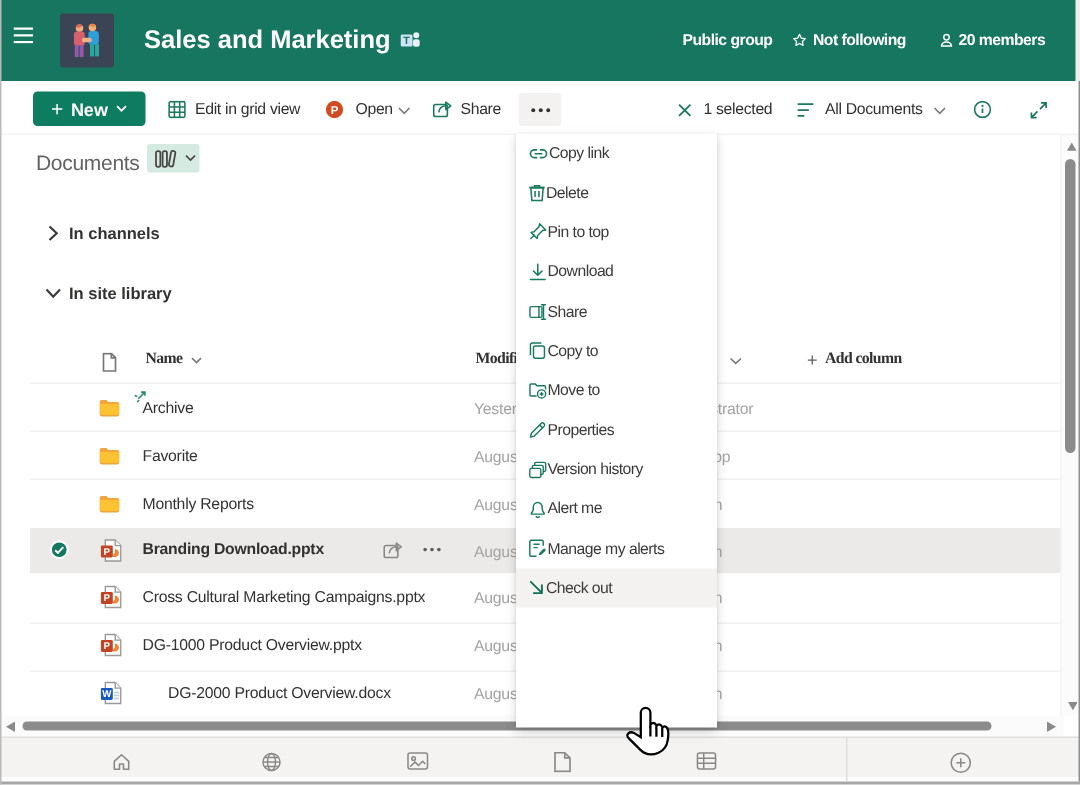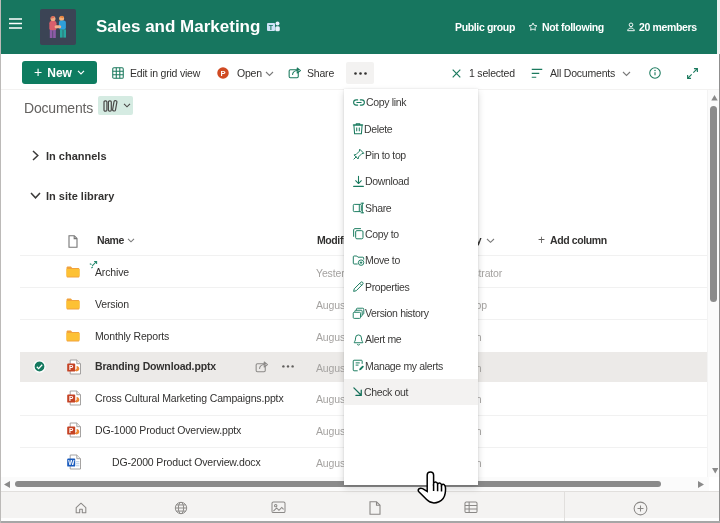--- a/index.html
+++ b/index.html
@@ -16,21 +16,21 @@
   .newbtn { position:absolute; left:22px; top:7px; width:75px; height:23px; background:#0e7c60; border-radius:3px;
      color:#fff; font-size:12px; font-weight:600; display:flex; align-items:center; justify-content:center; gap:5px; }
   .ct { position:absolute; font-size:10.5px; color:#323130; top:67px; white-space:nowrap; letter-spacing:-.2px; }
   .morebtn { position:absolute; left:346px; top:62px; width:28px; height:22px; background:#f3f2f1; border-radius:2px;
      display:flex; align-items:center; justify-content:center; }
   
   .doc-title { position:absolute; left:24px; top:100px; font-size:14px; color:#646260; letter-spacing:-.2px; }
   .chip { position:absolute; left:98px; top:96px; width:35px; height:19px; background:#d5ebe2; border-radius:2px; }
   .grp { position:absolute; font-size:11px; font-weight:700; color:#333231; letter-spacing:0; }
   
-  .th { position:absolute; font-size:10.5px; font-weight:700; color:#333231; white-space:nowrap; letter-spacing:-.4px; }
+  .th { position:absolute; font-size:10.5px; font-weight:700; color:#333231; white-space:nowrap; letter-spacing:-.4px;font-family:Liberation Serif, serif; }
   .cell { position:absolute; font-size:10.5px; color:#323130; white-space:nowrap; letter-spacing:-.15px; }
   .dim { color:#a5a3a1; font-size:10.5px; }
   .rowline { position:absolute; left:20px; width:688px; height:1px; background:#f1f1f1; }
   .selrow { position:absolute; left:20px; top:351.5px; width:688px; height:30px; background:#eceae8; }
   
   .menu { position:absolute; left:344px; top:89px; width:134px; height:395.5px; background:#fff;
       box-shadow:0 3px 7px rgba(0,0,0,.16), 0 0 2px rgba(0,0,0,.1); z-index:30; }
   .mi { position:relative; height:26.37px; display:flex; align-items:center; padding-left:8px; gap:0;
       font-size:10.5px; color:#3b3a39; letter-spacing:-.35px; white-space:nowrap; }
   .mi svg { flex:0 0 auto; }
@@ -215,21 +215,21 @@
       <path d="M.8 3.7l1.7.7M2.4 8l1.4-1.2"></path>
     </g>
   </svg>
 <div class="cell" style="left:95px;top:266px">Archive</div>
 <div class="cell dim" style="left:316px;top:267px">Yesterday at 2:48 PM</div>
 <div class="cell dim" style="left:416px;top:267px">MOD Administrator</div>
 <svg class="abs" style="left:66px;top:298px" width="14" height="12" viewBox="0 0 14 12">
     <path d="M.5 2c0-.8.6-1.4 1.3-1.4h3.1L6.2 2h6c.7 0 1.3.6 1.3 1.4v6.8c0 .8-.6 1.4-1.3 1.4H1.8c-.7 0-1.3-.6-1.3-1.4z" fill="#f1a23c"></path>
     <path d="M.5 3.1h13v6.1c0 .8-.6 1.4-1.3 1.4H1.8c-.7 0-1.3-.6-1.3-1.4z" fill="#fdc134"></path>
   </svg>
-<div class="cell" style="left:95px;top:298px">Version</div>
+<div class="cell" style="left:95px;top:298px">Favorite</div>
 <div class="cell dim" style="left:316px;top:299px">August 24, 2022</div>
 <div class="cell dim" style="left:416px;top:299px">SharePoint App</div>
 <svg class="abs" style="left:66px;top:330px" width="14" height="12" viewBox="0 0 14 12">
     <path d="M.5 2c0-.8.6-1.4 1.3-1.4h3.1L6.2 2h6c.7 0 1.3.6 1.3 1.4v6.8c0 .8-.6 1.4-1.3 1.4H1.8c-.7 0-1.3-.6-1.3-1.4z" fill="#f1a23c"></path>
     <path d="M.5 3.1h13v6.1c0 .8-.6 1.4-1.3 1.4H1.8c-.7 0-1.3-.6-1.3-1.4z" fill="#fdc134"></path>
   </svg>
 <div class="cell" style="left:95px;top:330px">Monthly Reports</div>
 <div class="cell dim" style="left:316px;top:331px">August 12, 2022</div>
 <div class="cell dim" style="left:416px;top:331px">Megan Bowen</div>
 

